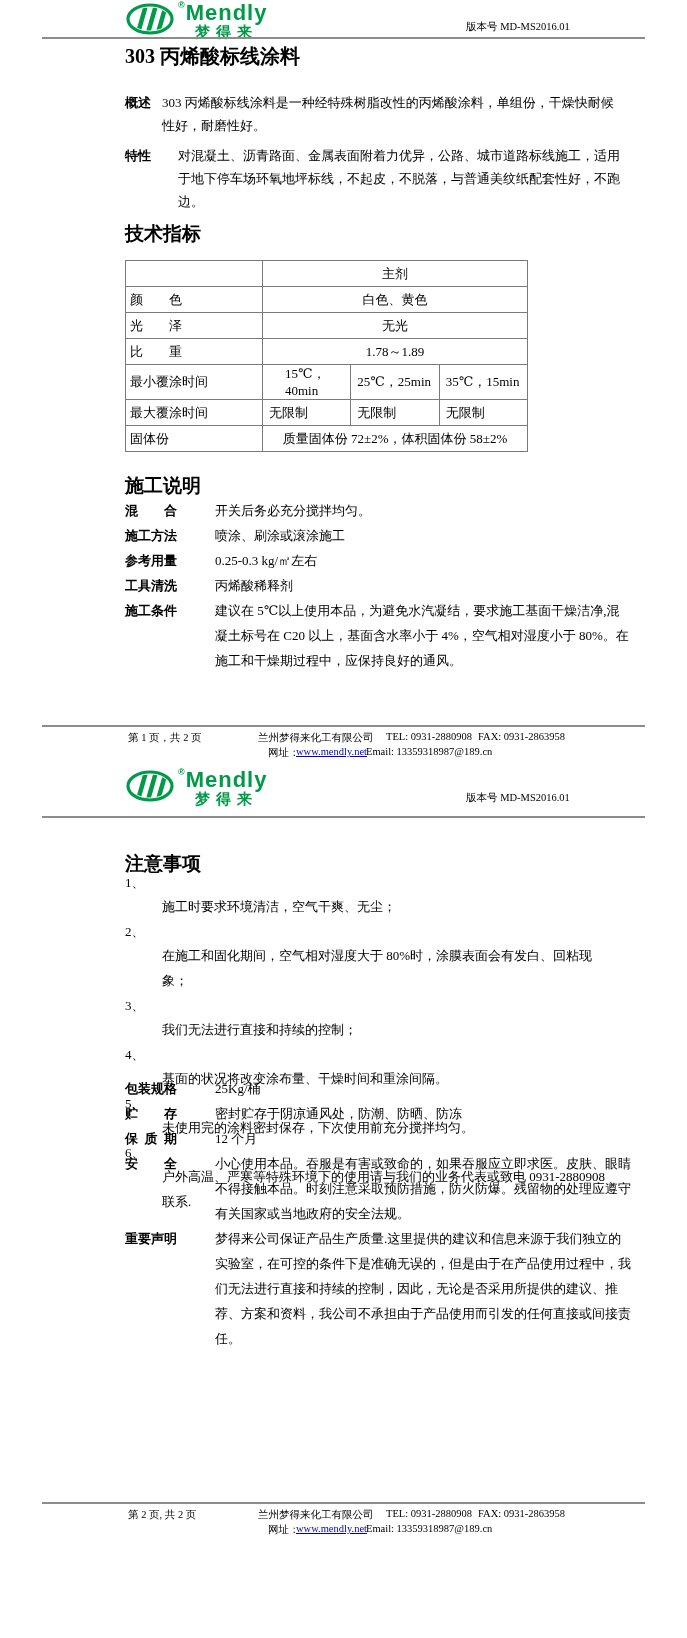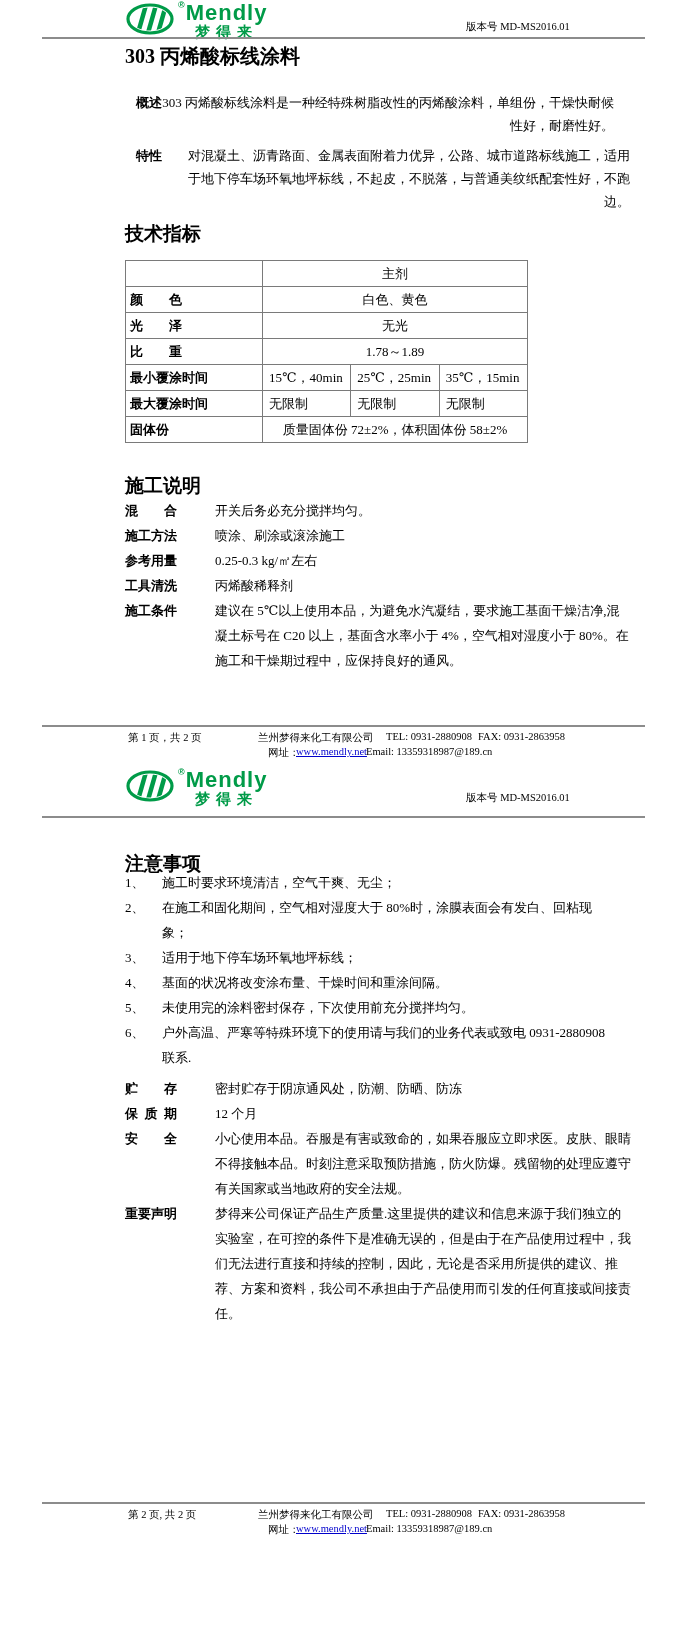--- a/index.html
+++ b/index.html
@@ -14,44 +14,44 @@
   .logo .reg { color:var(--green); font-size:9px; font-weight:bold; margin:-2px 1px 0 1px; font-family:"Liberation Sans",sans-serif; }
   .brandtext { display:flex; flex-direction:column; align-items:center; line-height:1; }
   .brandname { color:var(--green); font-weight:bold; font-size:22px; letter-spacing:1px; font-family:"Liberation Sans",sans-serif; }
   .brandcn   { color:var(--green); font-weight:bold; font-size:15px; letter-spacing:6px; margin-top:1px; }
   .version { position:absolute; left:466px; font-size:10.5px; }
   .rule { position:absolute; left:42px; width:603px; border-top:2px solid var(--line); }
 
   .doc-title { position:absolute; left:125px; top:43px; font-size:20px; font-weight:bold; }
 
   
-  .para { position:absolute; left:125px; display:flex; line-height:23px; font-size:13px;text-align:right; }
+  .para { position:absolute; left:125px; display:flex; line-height:23px; font-size:13px; }
   .para .plabel { width:37px; font-weight:bold; flex:none; }
   .para .ptext { width:452px; }
 
   .sec-heading { position:absolute; left:125px; font-size:19px; font-weight:bold; }
 
   
   table.specs { position:absolute; left:125px; top:260px; border-collapse:collapse; table-layout:fixed; width:403px; font-size:13px; }
   table.specs td { border:1px solid var(--border); height:26px; padding:0 4px; }
-  td.cl { width:137px; padding-left:8px; text-align:left;font-weight:bold; }
+  td.cl { width:137px; padding-left:8px; text-align:left; }
   td.cv { text-align:center; }
   .spread { display:inline-block; min-width:52px; text-align:justify; text-align-last:justify; }
 
   
   .rows { position:absolute; left:125px; font-size:13px; line-height:25px; }
   .row { display:flex;gap:20px; }
   .row .rlabel { width:70px; flex:none; font-weight:bold; }
   .row .rtext { width:417px; }
 
   
   .nlist { position:absolute; left:125px; font-size:13px; line-height:25px; }
   .nitem { display:flex; }
   .nitem .nnum { width:37px; flex:none; }
-  .nitem .ntext { width:452px; }
+  .nitem .ntext { width:452px;margin-top:24px; }
 
   
   .pfooter { position:absolute; left:42px; width:603px; border-top:2px solid var(--line); font-size:10.5px; height:34px; }
   .pfooter span, .pfooter a { position:absolute; white-space:nowrap; }
   .f-page { left:86px;  top:4px; }
   .f-co   { left:216px; top:4px; font-weight:normal; }
   .f-tel  { left:344px; top:4px; }
   .f-fax  { left:436px; top:4px; }
   .f-web-label { left:226px; top:19px; }
   .f-web  { left:254px; top:19px; color:var(--link); text-decoration:underline; cursor:pointer; }
@@ -112,21 +112,21 @@
     <tr>
       <td class="cl"><span class="spread">光泽</span></td>
       <td class="cv" colspan="3">无光</td>
     </tr>
     <tr>
       <td class="cl"><span class="spread">比重</span></td>
       <td class="cv" colspan="3">1.78～1.89</td>
     </tr>
     <tr>
       <td class="cl">最小覆涂时间</td>
-      <td style="text-align:left;padding-left:6px;margin-left:20px;">15℃，40min</td>
+      <td style="text-align:left;padding-left:22px;margin-left:20px;">15℃，40min</td>
       <td style="text-align:left;padding-left:6px;">25℃，25min</td>
       <td style="text-align:left;padding-left:6px;">35℃，15min</td>
     </tr>
     <tr>
       <td class="cl">最大覆涂时间</td>
       <td style="text-align:left;padding-left:6px;">无限制</td>
       <td style="text-align:left;padding-left:6px;">无限制</td>
       <td style="text-align:left;padding-left:6px;">无限制</td>
     </tr>
     <tr>
@@ -200,37 +200,41 @@
     <div class="nitem">
       <span class="nnum">1、</span>
       <span class="ntext">施工时要求环境清洁，空气干爽、无尘；</span>
     </div>
     <div class="nitem">
       <span class="nnum">2、</span>
       <span class="ntext">在施工和固化期间，空气相对湿度大于 80%时，涂膜表面会有发白、回粘现象；</span>
     </div>
     <div class="nitem">
       <span class="nnum">3、</span>
-      <span class="ntext">适用于地下停车场环氧地坪标线；</span>
+      <span class="ntext">我们无法进行直接和持续的控制；</span>
     </div>
     <div class="nitem">
       <span class="nnum">4、</span>
       <span class="ntext">基面的状况将改变涂布量、干燥时间和重涂间隔。</span>
     </div>
     <div class="nitem">
       <span class="nnum">5、</span>
       <span class="ntext">未使用完的涂料密封保存，下次使用前充分搅拌均匀。</span>
     </div>
     <div class="nitem">
       <span class="nnum">6、</span>
       <span class="ntext">户外高温、严寒等特殊环境下的使用请与我们的业务代表或致电 0931-2880908 联系.</span>
     </div>
   </div>
 
   <div class="rows" style="top:1076px;">
+    <div class="row">
+      <span class="rlabel"><span class="spread">包装规格</span></span>
+      <span class="rtext">25Kg/桶</span>
+    </div>
     <div class="row">
       <span class="rlabel"><span class="spread">贮存</span></span>
       <span class="rtext">密封贮存于阴凉通风处，防潮、防晒、防冻</span>
     </div>
     <div class="row">
       <span class="rlabel"><span class="spread">保质期</span></span>
       <span class="rtext">12 个月</span>
     </div>
     <div class="row">
       <span class="rlabel"><span class="spread">安全</span></span>

